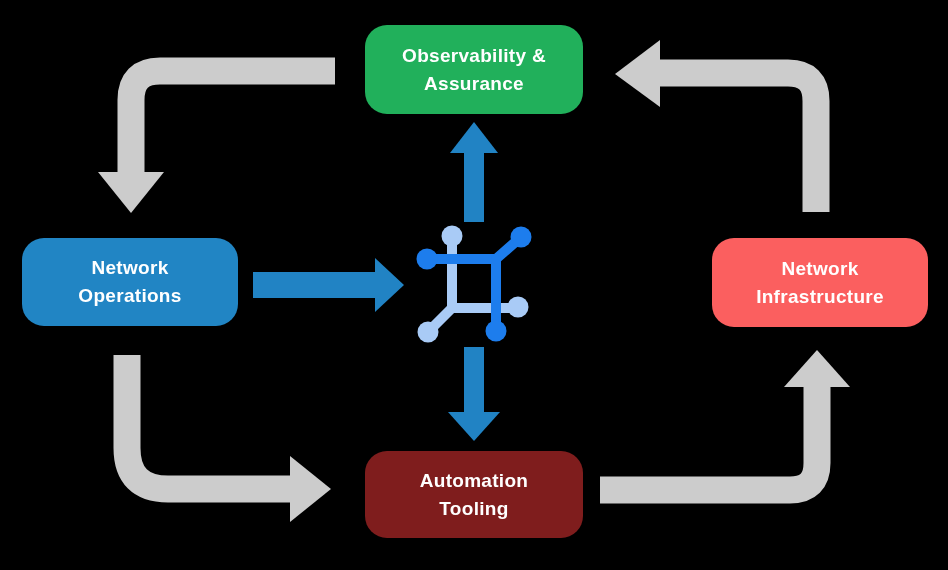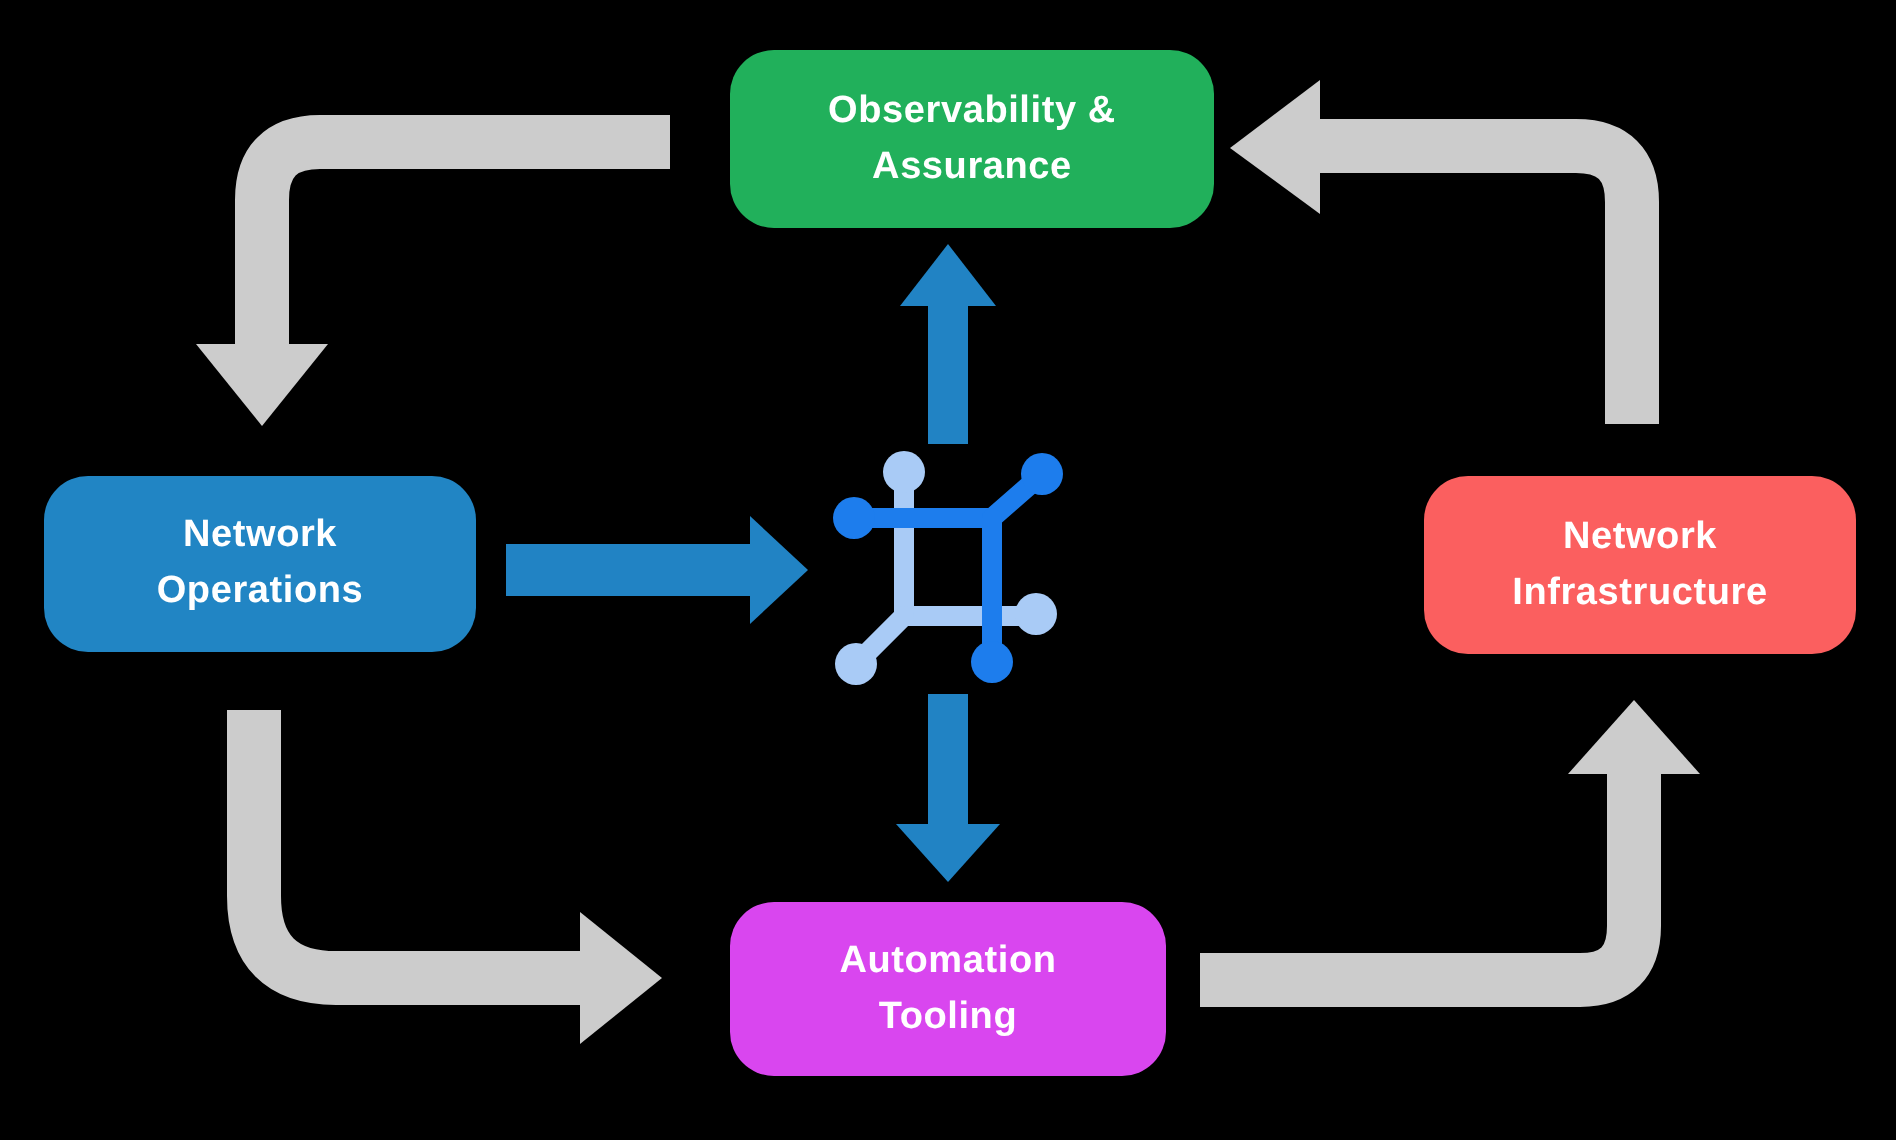--- a/index.html
+++ b/index.html
@@ -31,21 +31,21 @@
     text-align: center;
     color: #ffffff;
     font-size: 19px;
     font-weight: 600;
     letter-spacing: 0.3px;
     line-height: 1.45;
   }
   .node .label {
     white-space: pre-line;
   }
-  .node-observability   { left: 365px; top: 25px;  width: 242px; height: 89px; }
+  .node-observability   { left: 365px; top: 25px;  width: 218px; height: 89px; }
   .node-operations      { left: 22px;  top: 238px; width: 216px; height: 88px; }
   .node-infrastructure  { left: 712px; top: 238px; width: 216px; height: 89px; }
   .node-automation      { left: 365px; top: 451px; width: 218px; height: 87px; }
 </style>
 </head>
 <body>
 
 <div class="canvas" style="background-color: rgb(0, 0, 0);">
 
   <svg class="arrows-layer" viewBox="0 0 948 570" xmlns="http://www.w3.org/2000/svg">
@@ -115,18 +115,18 @@
   <div class="node node-operations" style="background-color: rgb(33, 133, 196);">
     <span class="label">Network
 Operations</span>
   </div>
 
   <div class="node node-infrastructure" style="background-color: rgb(251, 95, 95);">
     <span class="label">Network
 Infrastructure</span>
   </div>
 
-  <div class="node node-automation" style="background-color: #d946ef;">
+  <div class="node node-automation" style="background-color: #7f1d1d;">
     <span class="label">Automation
 Tooling</span>
   </div>
 
 </div>
 
 </body></html>

